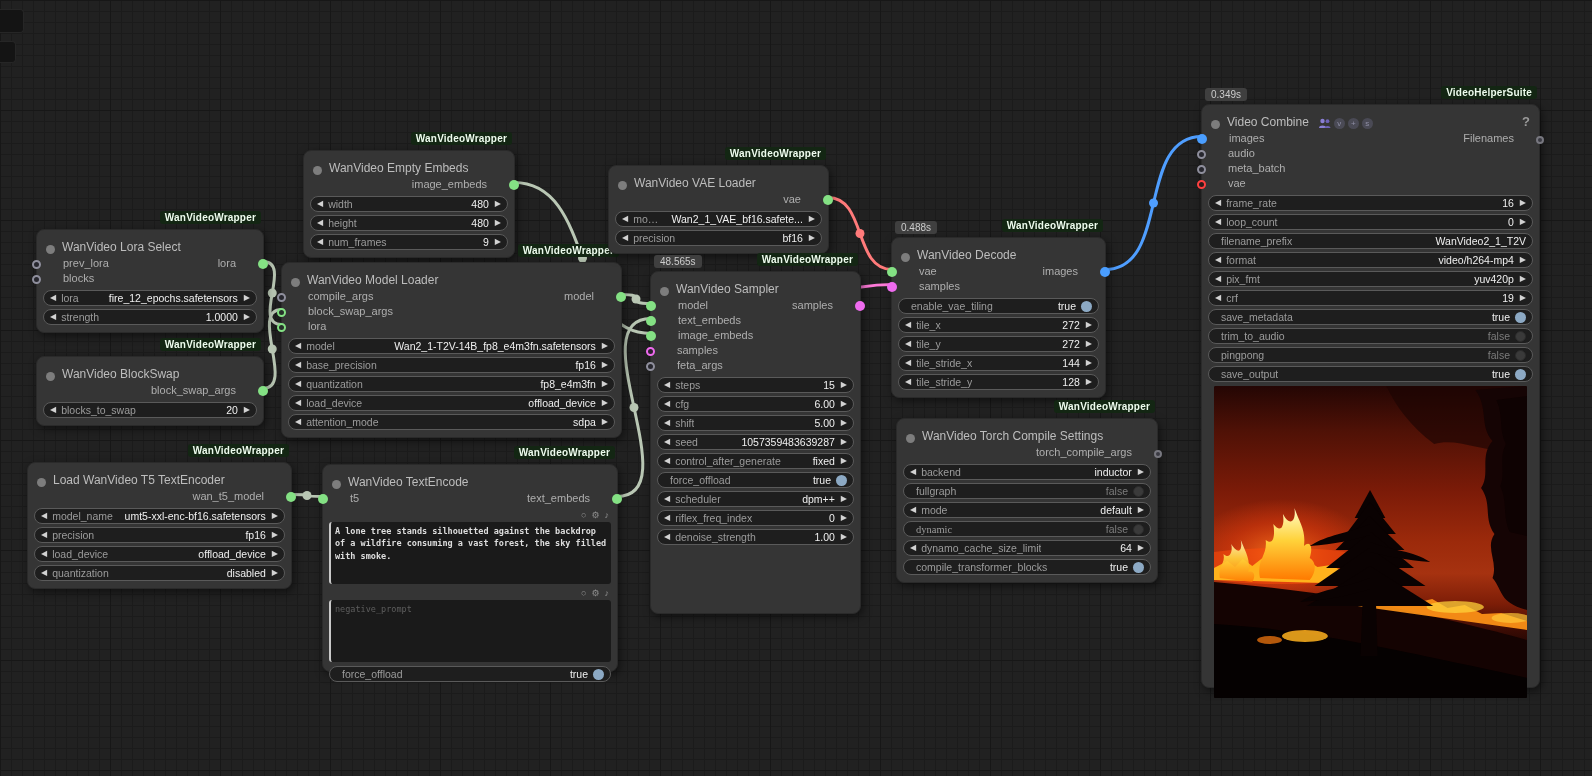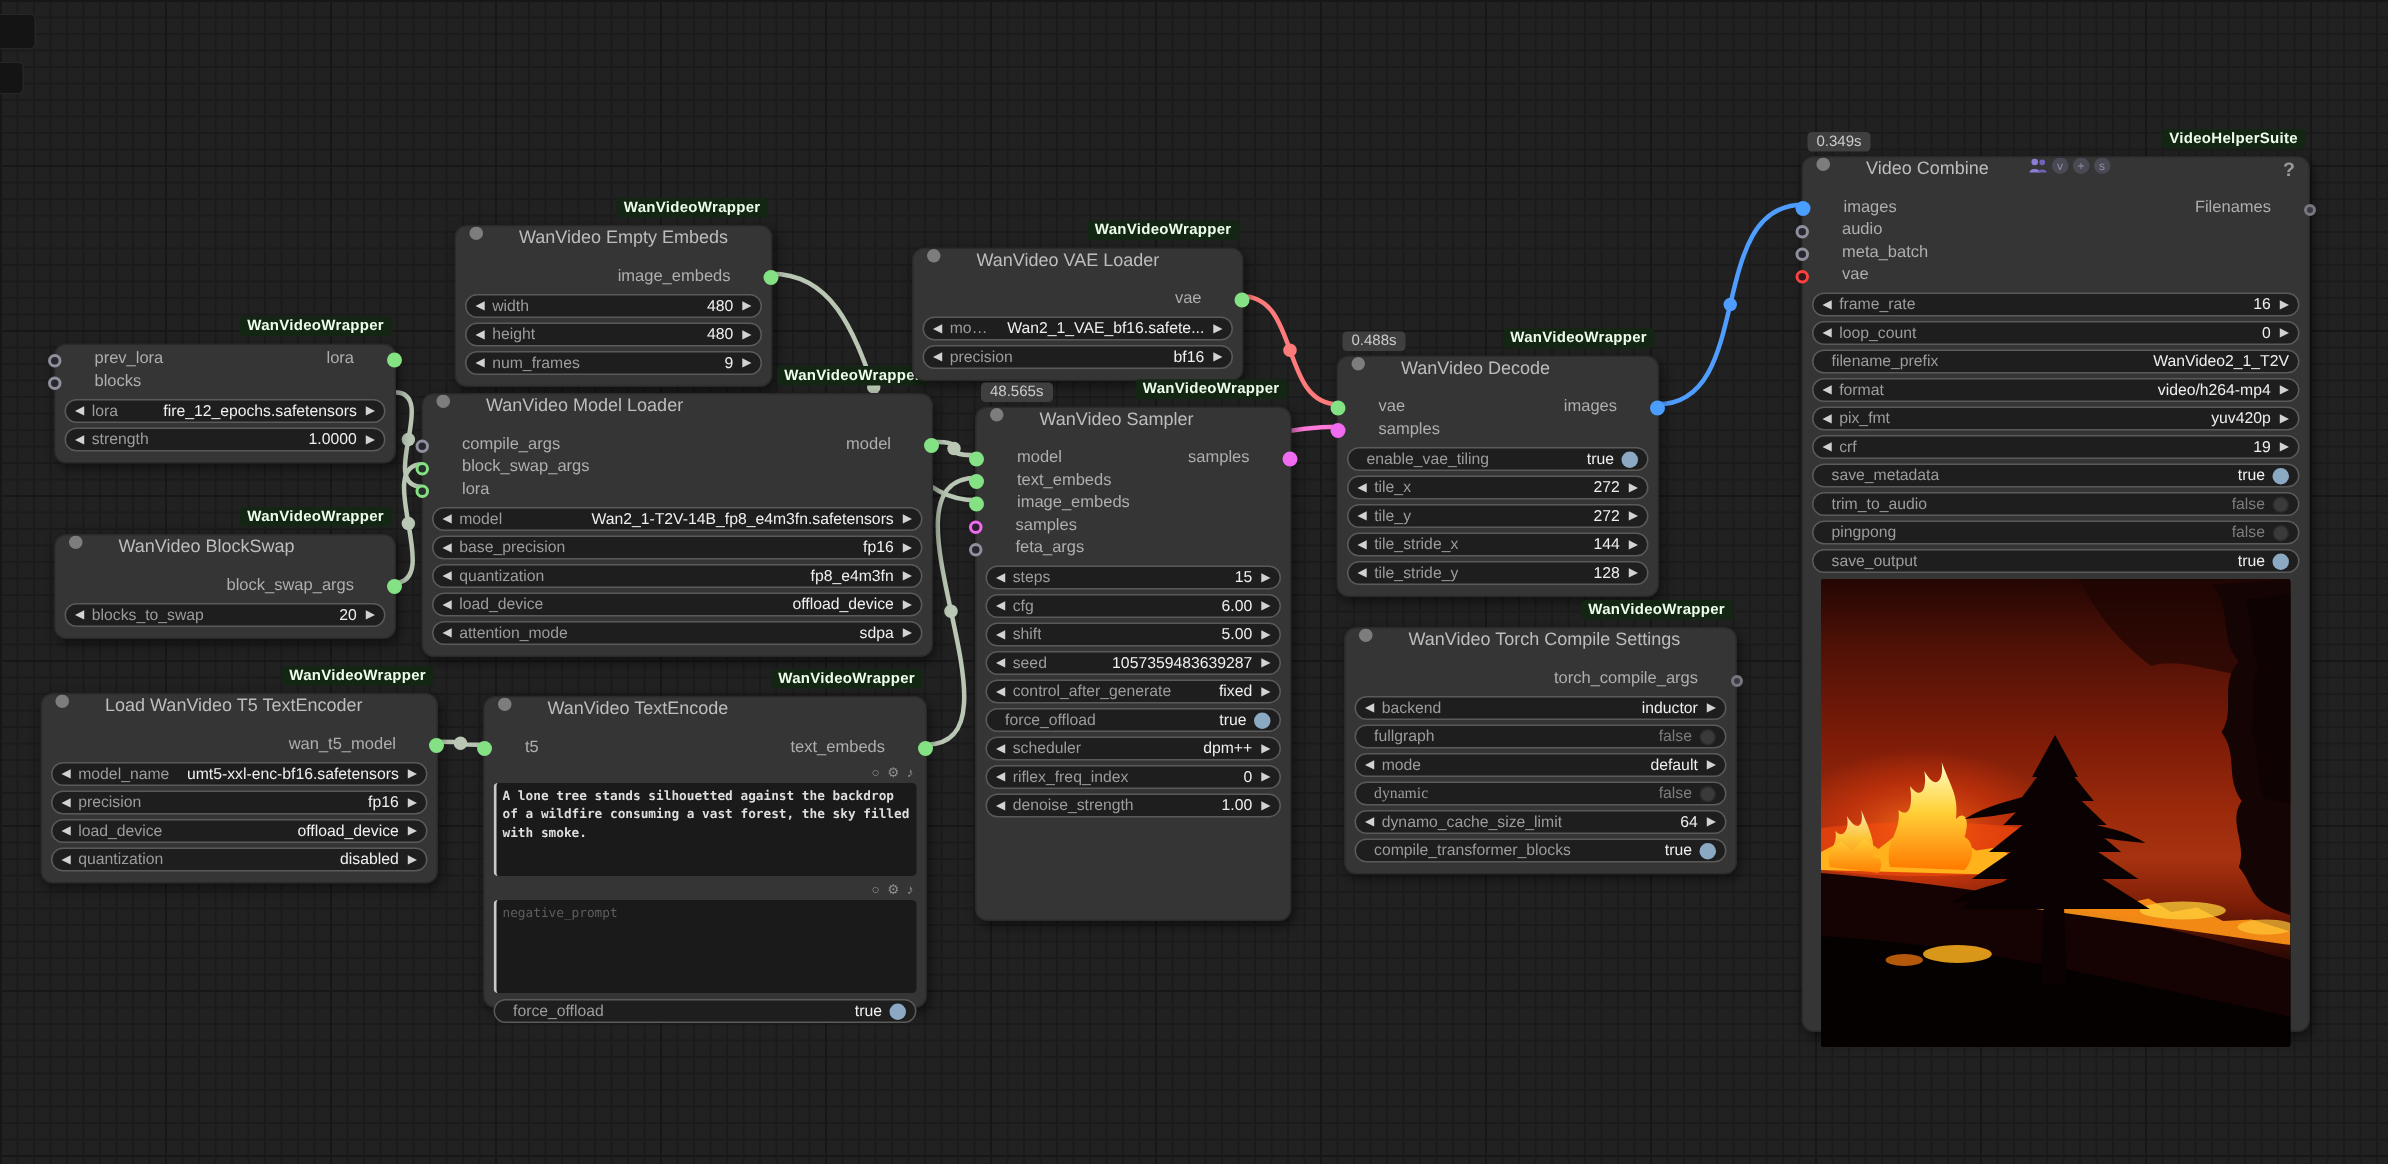--- a/index.html
+++ b/index.html
@@ -15,21 +15,21 @@
     font-family:"Liberation Sans",sans-serif;
   }
   #links{position:absolute;left:0;top:0;z-index:1;pointer-events:none;}
   .edge-node{position:absolute;background:#141414;border:1px solid #262626;border-left:none;border-radius:0 4px 4px 0;z-index:2;}
   .node{position:absolute;background:#353535;border:1px solid #2a2a2a;border-radius:8px;
         box-shadow:2px 3px 8px rgba(0,0,0,.5);z-index:3;box-sizing:border-box;}
   .badge{position:absolute;top:-19px;right:2px;background:#132613;color:#eefcee;font-size:10px;
          font-weight:bold;padding:1px 5px;border-radius:3px;letter-spacing:.2px;white-space:nowrap;}
   .time-badge{position:absolute;top:-17px;left:3px;background:#3f3f3f;color:#cccccc;font-size:10px;
          padding:1px 6px;border-radius:3px;white-space:nowrap;}
-  .node-title{height:24px;display:flex;align-items:flex-start;gap:24px;padding:0 9px;
+  .node-title{height:24px;display:flex;align-items:flex-end;gap:7px;padding:0 9px;
          color:#bdbdbd;font-size:12px;white-space:nowrap;overflow:hidden;}
   .tdot{width:9px;height:9px;border-radius:50%;background:#7d7d7d;flex:none;}
   .t-icons{display:flex;align-items:center;gap:3px;margin-left:2px;}
   .ppl{width:13px;height:11px;flex:none;}
   .cglyph{width:11px;height:11px;border-radius:50%;background:#4a4a55;color:#8f8fa5;font-size:8px;
          display:flex;align-items:center;justify-content:center;line-height:1;}
   .help{margin-left:auto;color:#9a9a9a;font-size:13px;font-weight:bold;}
   .ports{position:relative;}
   .inputs{display:flex;flex-direction:column;}
   .outputs{position:absolute;top:0;right:0;display:flex;flex-direction:column;align-items:flex-end;}
@@ -87,20 +87,24 @@
       <circle cx="860" cy="233.5" r="4.5" fill="#ff7a7a"></circle>
       <path d="M 650.5 348.5 C 740.5 348.5, 802 284.5, 892 284.5" stroke="#ff7ad9" stroke-width="3" fill="none"></path>
       <circle cx="771.25" cy="316.5" r="4.5" fill="#ff7ad9"></circle>
       <path d="M 1105 269.5 C 1170.845880660828 269.5, 1136.154119339172 136.5, 1202 136.5" stroke="#4f9eff" stroke-width="3" fill="none"></path>
       <circle cx="1153.5" cy="203" r="4.5" fill="#4f9eff"></circle>
     </svg>
   <div class="edge-node" style="left:0;top:9px;width:23px;height:22px;"></div>
   <div class="edge-node" style="left:0;top:41px;width:15px;height:20px;"></div>
 <div class="node" style="left: 36px; top: 229px; width: 228px;">
       <span class="badge">WanVideoWrapper</span>
+      <div class="node-title">
+        <span class="tdot"></span>
+        <span>WanVideo Lora Select</span>
+      </div>
       <div class="ports" style="height: 34px;">
         <div class="inputs">
           <div class="port in">
             <span class="dot ring-gray"></span>
             <span class="plabel">prev_lora</span>
           </div>
           <div class="port in">
             <span class="dot ring-gray"></span>
             <span class="plabel">blocks</span>
           </div>

